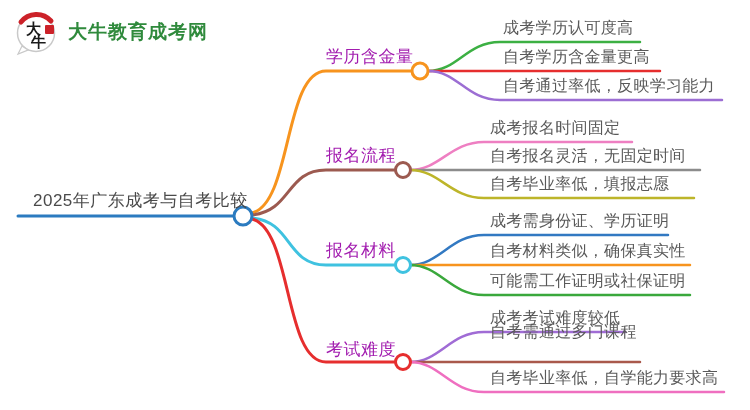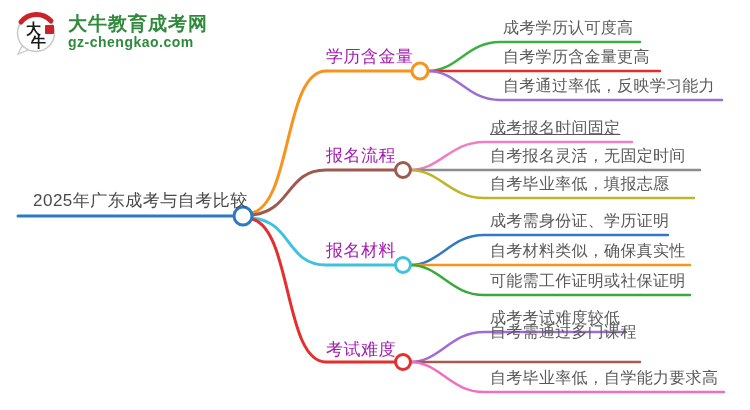--- a/index.html
+++ b/index.html
@@ -57,36 +57,35 @@
   <svg width="46" height="48" viewBox="0 0 46 48">
     <circle cx="22" cy="25" r="18.5" fill="#ffffff" stroke="#c9c9c9" stroke-width="1.5"></circle>
     <polygon points="8,38 4,46 14,42" fill="#ffffff" stroke="#c9c9c9" stroke-width="1.2"></polygon>
     <path d="M 7 14 A 19.5 19.5 0 0 1 37 13" fill="none" stroke-width="5" stroke-linecap="round" stroke="#cc2229"></path>
     <rect x="31" y="17" width="9" height="9" rx="1" fill="#cc2229"></rect>
     <text x="12" y="26" font-size="15" font-weight="bold" fill="#1a1a1a">大</text>
     <text x="17" y="39" font-size="15" font-weight="bold" fill="#1a1a1a">牛</text>
   </svg>
   <div class="logo-text">
     <span class="logo-title" style="color:#2f8a3c">大牛教育成考网</span>
-    <span class="logo-sub" style="color:#2f8a3c">gz-chengkao.com</span>
   </div>
 </div>
 
 <div class="label root-label" style="left:22px;bottom:198px;margin-left:11px;">2025年广东成考与自考比较</div>
 
 <div class="label branch-label" style="left:326px;bottom:342px;">学历含金量</div>
 <div class="label branch-label" style="left:326px;bottom:243px;">报名流程</div>
 <div class="label branch-label" style="left:326px;bottom:148px;">报名材料</div>
 <div class="label branch-label" style="left:326px;bottom:49px;">考试难度</div>
 
 <div class="label child-label" style="left:503px;bottom:371px;">成考学历认可度高</div>
 <div class="label child-label" style="left:503px;bottom:342px;">自考学历含金量更高</div>
 <div class="label child-label" style="left:503px;bottom:313px;">自考通过率低，反映学习能力</div>
 
-<div class="label child-label" style="left:490px;bottom:271px;text-decoration:underline;">成考报名时间固定</div>
+<div class="label child-label" style="left:490px;bottom:271px;">成考报名时间固定</div>
 <div class="label child-label" style="left:490px;bottom:243px;">自考报名灵活，无固定时间</div>
 <div class="label child-label" style="left:490px;bottom:215px;">自考毕业率低，填报志愿</div>
 
 <div class="label child-label" style="left:490px;bottom:178px;">成考需身份证、学历证明</div>
 <div class="label child-label" style="left:490px;bottom:148px;">自考材料类似，确保真实性</div>
 <div class="label child-label" style="left:490px;bottom:118px;">可能需工作证明或社保证明</div>
 
 <div class="label child-label" style="left:490px;bottom:81px;">成考考试难度较低</div>
 <div class="label child-label" style="left:490px;bottom:67px;">自考需通过多门课程</div>
 <div class="label child-label" style="left:490px;bottom:21px;">自考毕业率低，自学能力要求高</div>

